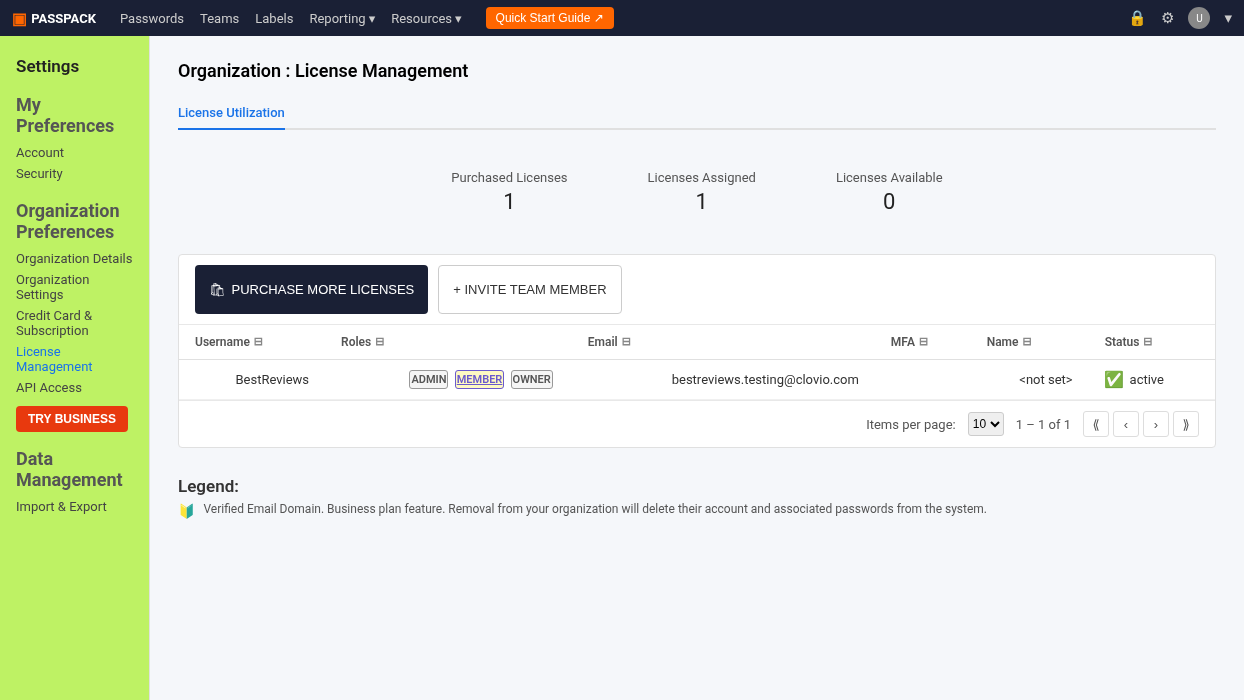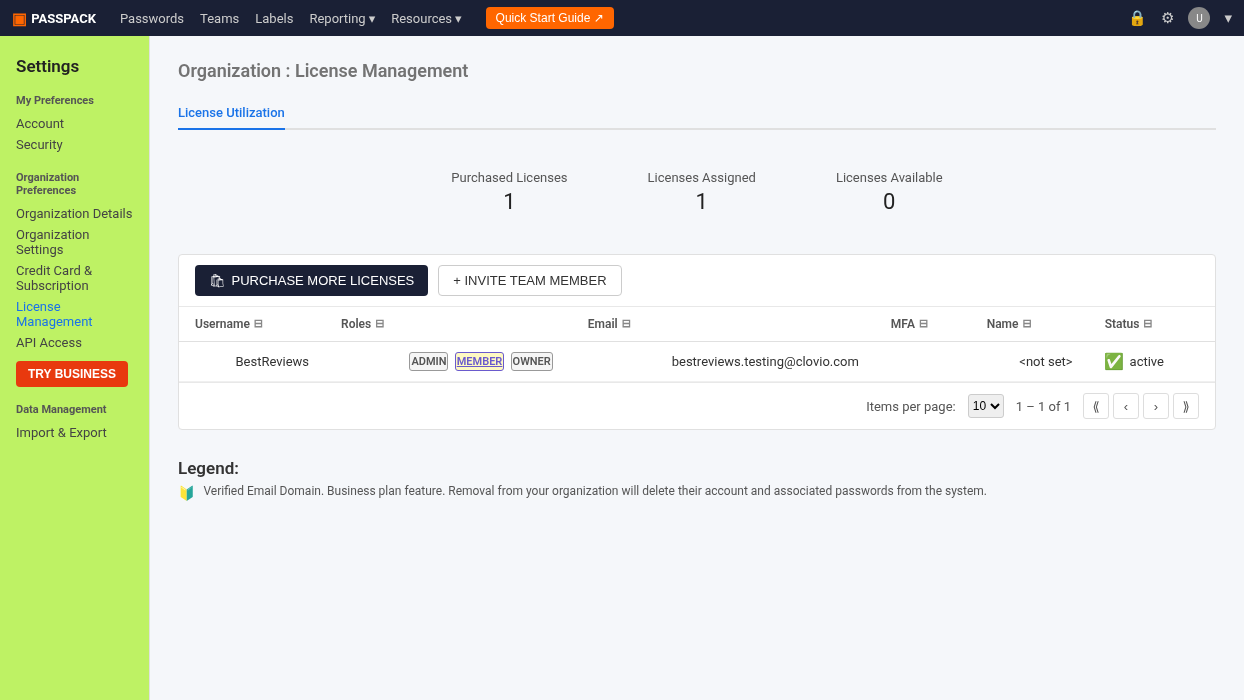--- a/index.html
+++ b/index.html
@@ -48,21 +48,21 @@
     
     .sidebar {
       width: 150px;
       background: #bef264;
       border-right: 1px solid #e0e0e0;
       padding: 20px 16px;
       flex-shrink: 0;
       min-height: calc(100vh - 36px);
     }
     .sidebar h2 { font-size: 17px; font-weight: 600; color: #222; margin-bottom: 18px; }
-    .sidebar-section-title { font-size: 11px; font-weight: 700; color: #555; margin: 16px 0 6px; text-transform: none; }
+    .sidebar-section-title { font-size: 18px; font-weight: 700; color: #555; margin: 16px 0 6px; text-transform: none; }
     .sidebar-link { display: block; color: #444; font-size: 13px; padding: 3px 0; cursor: pointer; text-decoration: none; }
     .sidebar-link.active { color: #1a73e8; }
     .try-business-btn {
       display: block;
       background: #e8390e;
       color: #fff;
       border: none;
       border-radius: 4px;
       padding: 6px 12px;
       font-size: 12px;
@@ -71,21 +71,21 @@
       margin-top: 8px;
       text-align: center;
     }
 
     
     .main-content {
       flex: 1;
       padding: 24px 28px;
       background: #f5f7fa;
     }
-    .page-title { font-size: 18px; font-weight: 600; color: #737373; margin-bottom: 16px; }
+    .page-title { font-size: 18px; font-weight: 600; color: #000000; margin-bottom: 16px; }
 
     
     .tabs { display: flex; border-bottom: 2px solid #e0e0e0; margin-bottom: 24px; }
     .tab {
       padding: 8px 0;
       margin-right: 20px;
       font-size: 13px;
       color: #555;
       cursor: pointer;
       border-bottom: 2px solid transparent;
@@ -106,21 +106,21 @@
       padding: 7px 14px;
       font-size: 13px;
       cursor: pointer;
       display: flex; align-items: center; gap: 6px;
     }
     .btn-invite {
       background: #fff;
       color: #333;
       border: 1px solid #ccc;
       border-radius: 4px;
-      padding: 7px 14px;
+      padding: 16px 14px;
       font-size: 13px;
       cursor: pointer;
       display: flex; align-items: center; gap: 6px;
     }
 
     
     .table-container {
       background: #fff;
       border: 1px solid #e0e0e0;
       border-radius: 4px;

